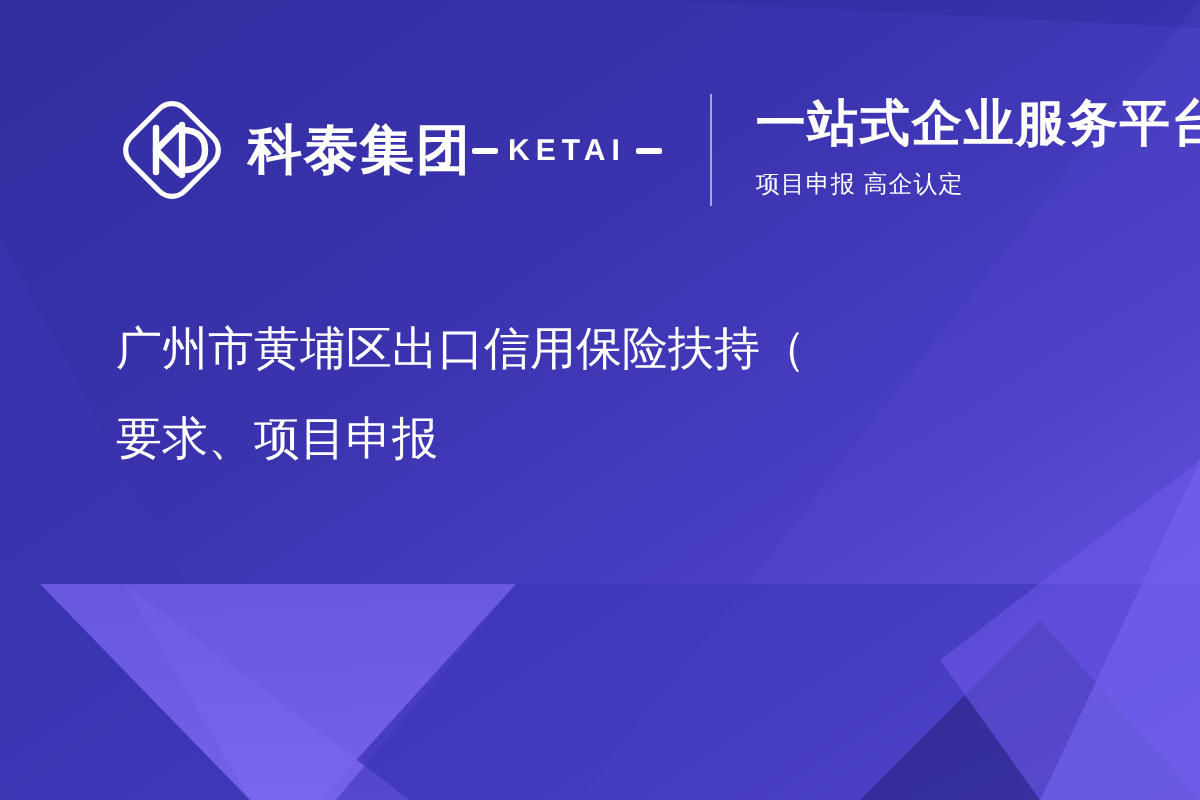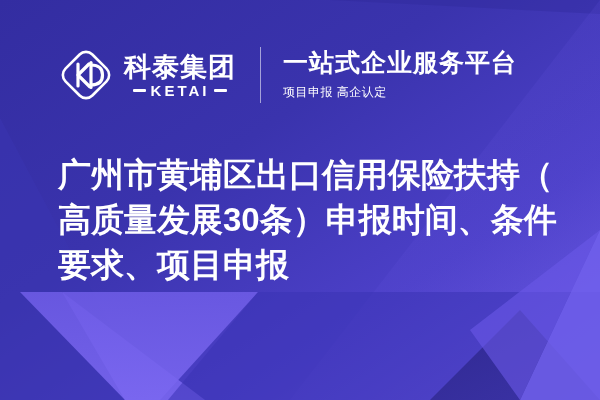--- a/index.html
+++ b/index.html
@@ -51,21 +51,21 @@
   .logo-mark {
     width: 56px;
     height: 56px;
     flex: 0 0 56px;
     margin-right: 10px;
   }
   .logo-mark svg { display:block; width:56px; height:56px; }
 
   .logo-text {
     display: flex;
-    flex-direction: column;
+    flex-direction: row;
     align-items: center;
     justify-content: center;
   }
   .logo-cn {
     color: #ffffff;
     font-size: 27px;
     line-height: 30px;
     font-weight: 700;
     letter-spacing: 1px;
     white-space: nowrap;
@@ -125,23 +125,23 @@
 
   
   .headline {
     position: absolute;
     left: 58px;
     top: 152px;
     width: 506px;
   }
   .headline-line {
     color: #ffffff;
-    font-size: 33px;
+    font-size: 23px;
     line-height: 45px;
-    font-weight: 700;
+    font-weight: 400;
     letter-spacing: 0px;
     white-space: nowrap;
   }
 </style>
 </head>
 <body>
 
 <div class="banner">
 
   <div class="bg-layer">
@@ -216,17 +216,16 @@
 
     <div class="tagline">
       <span class="tagline-main">一站式企业服务平台</span>
       <span class="tagline-sub">项目申报 高企认定</span>
     </div>
 
   </div>
 
   <div class="headline">
     <div class="headline-line">广州市黄埔区出口信用保险扶持（</div>
-    <div class="headline-line">高质量发展30条）申报时间、条件</div>
     <div class="headline-line">要求、项目申报</div>
   </div>
 
 </div>
 
 </body></html>

